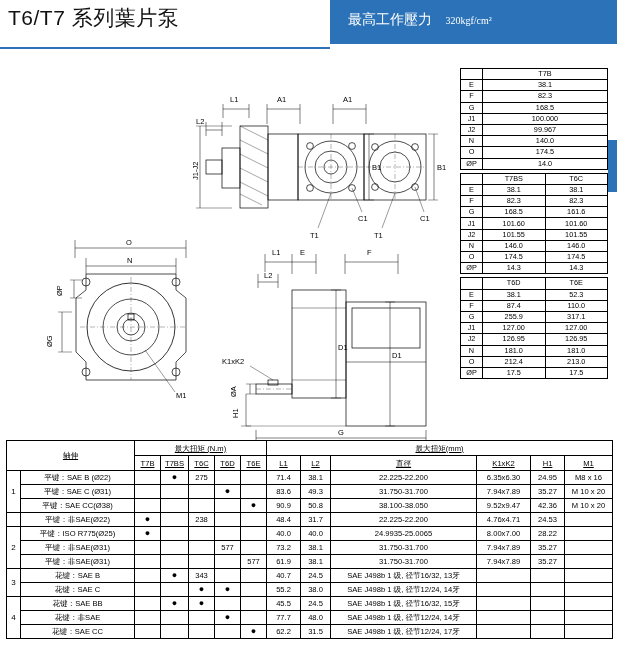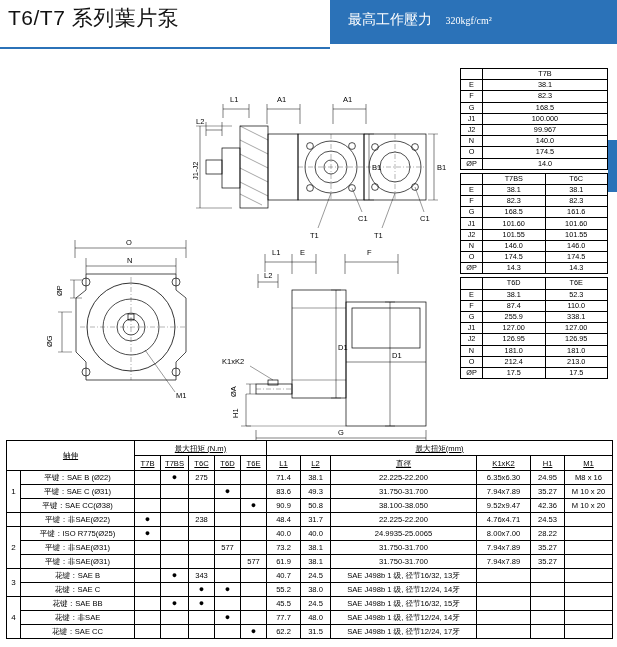--- a/index.html
+++ b/index.html
@@ -389,21 +389,21 @@
           <td>52.3</td>
         </tr>
     <tr>
           <td class="lab">F</td>
           <td>87.4</td>
           <td>110.0</td>
         </tr>
     <tr>
           <td class="lab">G</td>
           <td>255.9</td>
-          <td>338.1</td>
+          <td>317.1</td>
         </tr>
     <tr>
           <td class="lab">J1</td>
           <td>127.00</td>
           <td>127.00</td>
         </tr>
     <tr>
           <td class="lab">J2</td>
           <td>126.95</td>
           <td>126.95</td>

